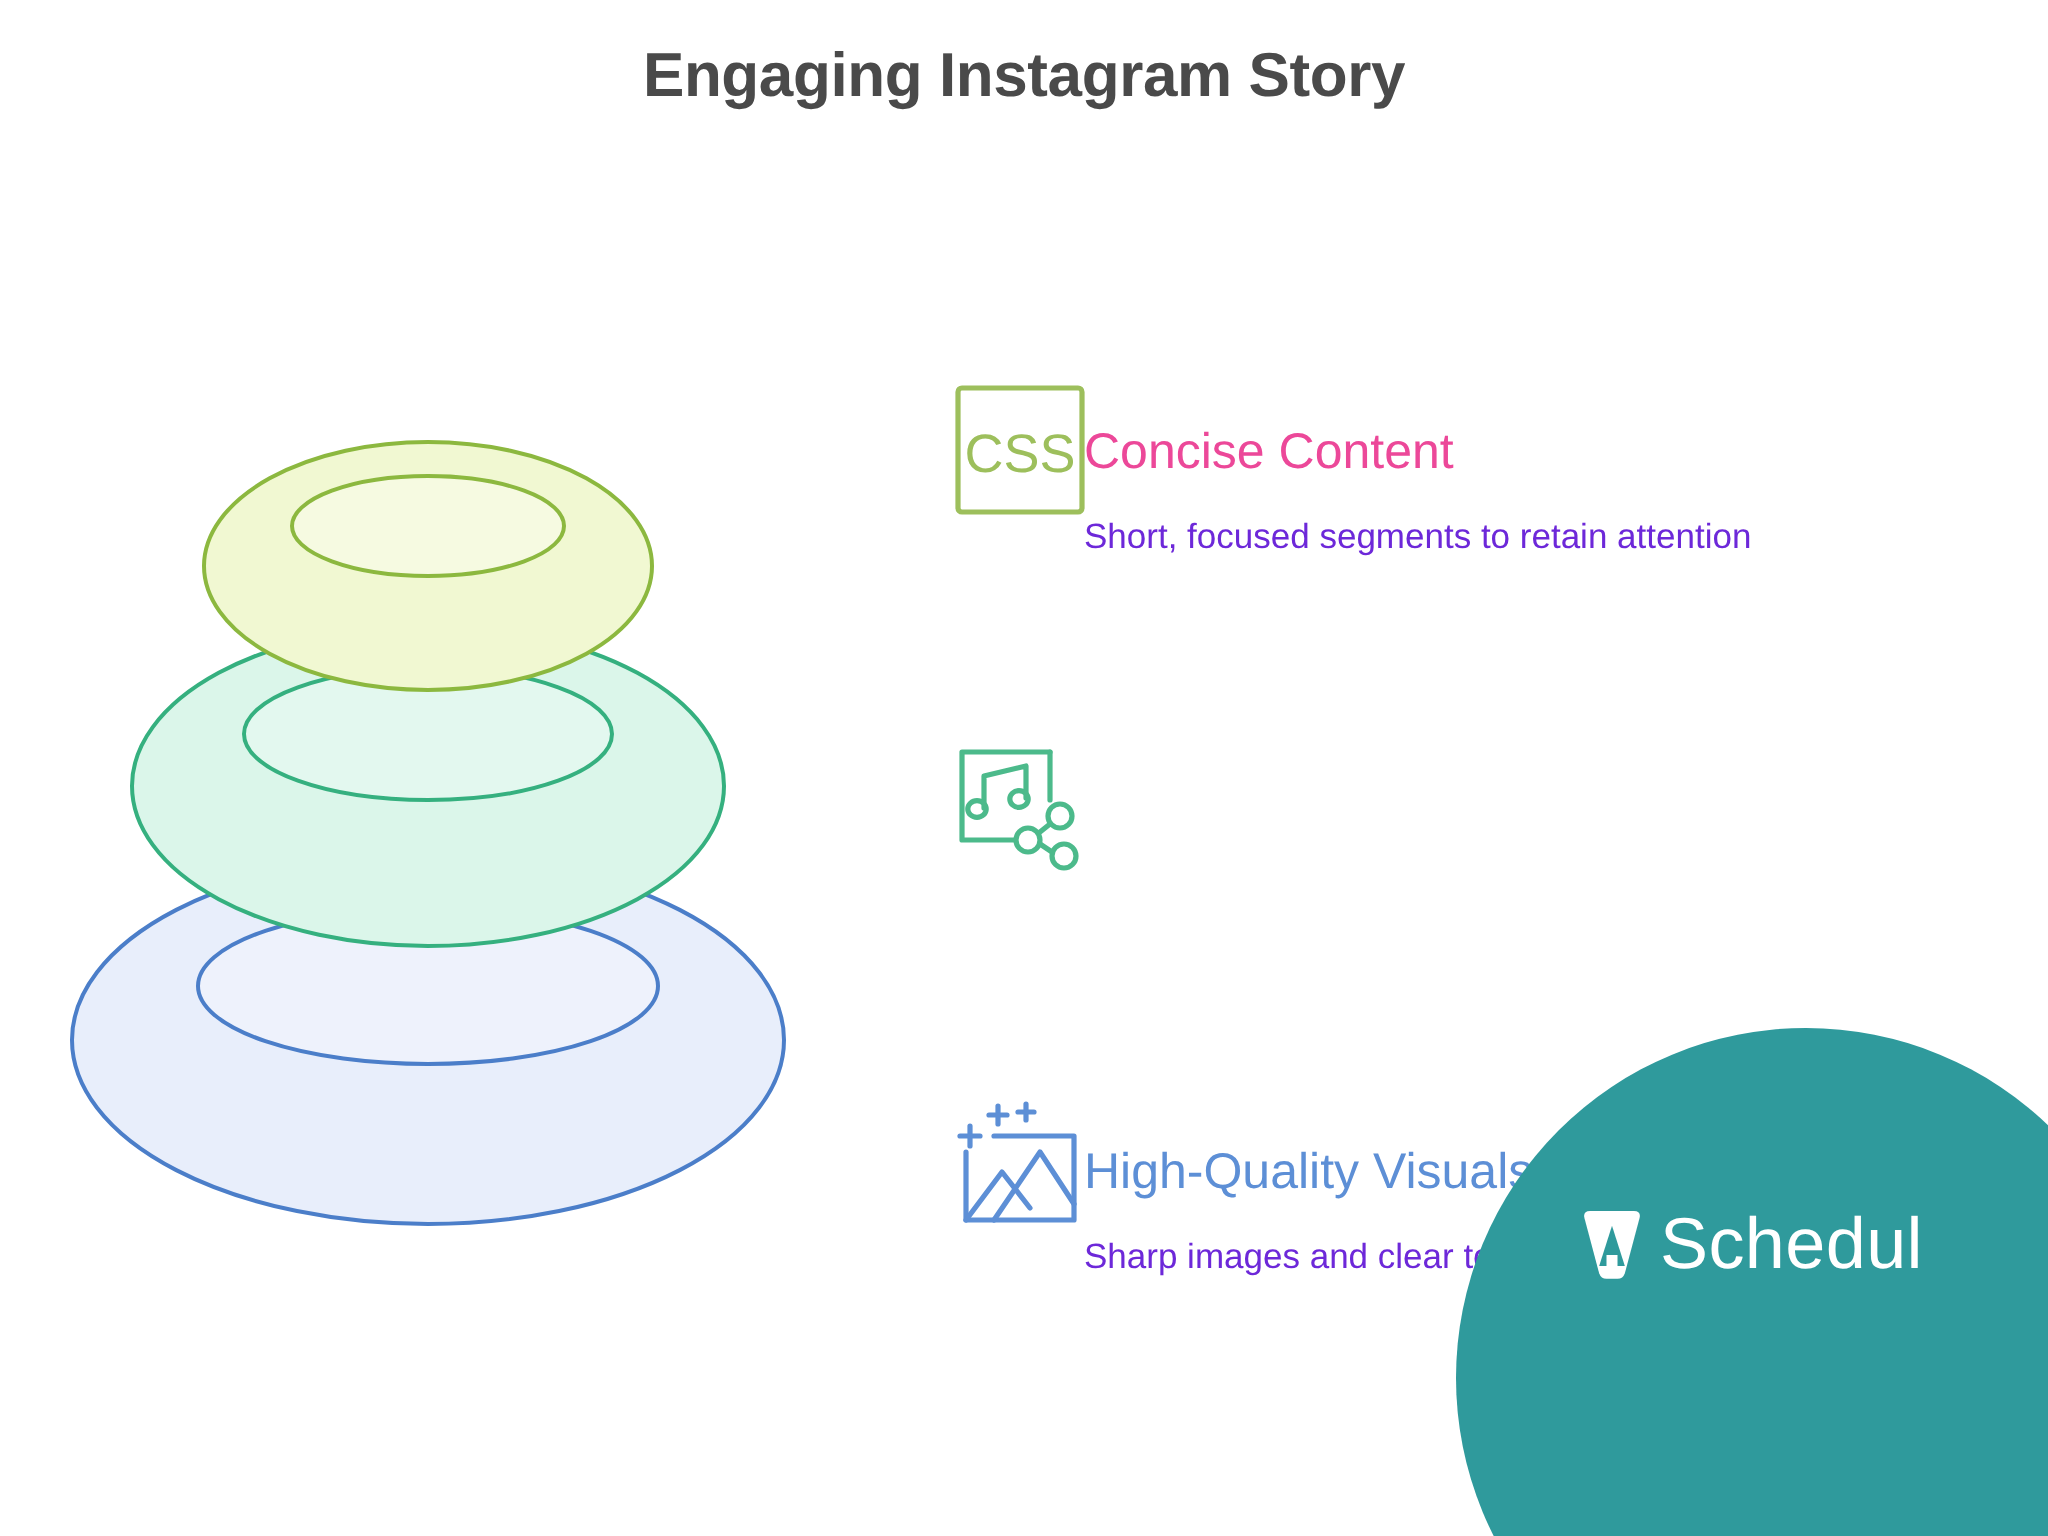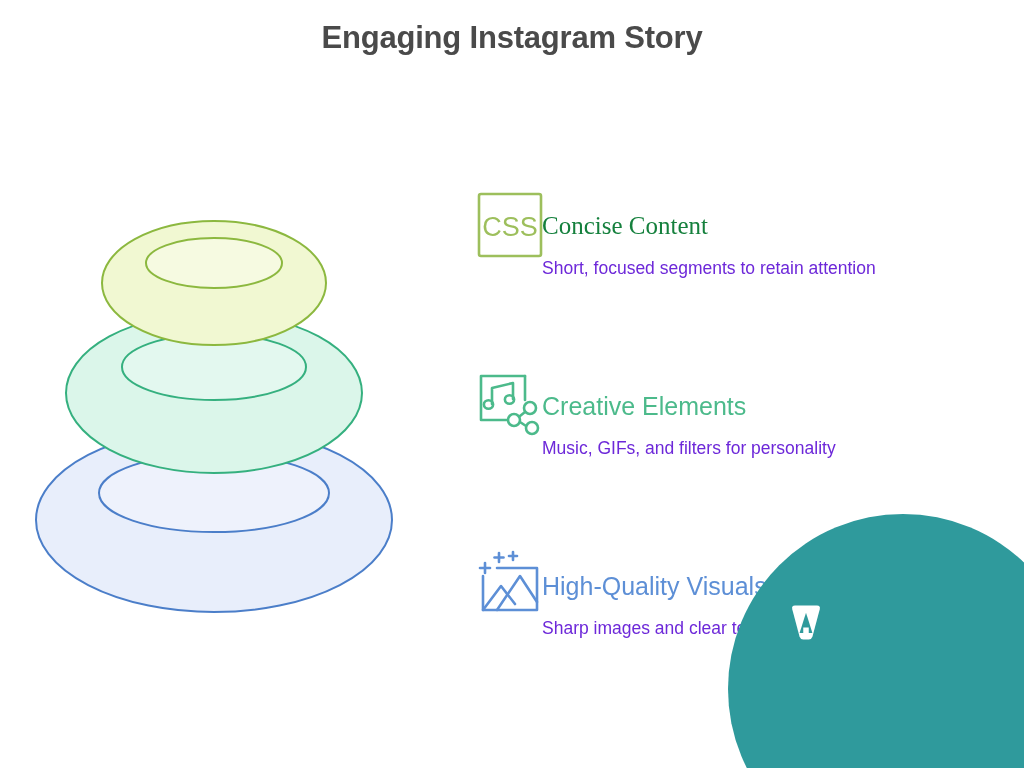--- a/index.html
+++ b/index.html
@@ -85,21 +85,21 @@
     margin: 0 0 16px 0;
     padding-top: 22px;
   }
   .feature-desc {
     font-size: 17.5px;
     color: #6d28d9;
     line-height: 1.3;
     margin: 0;
   }
 
-  .t-green-yellow { color: #15803d; font-family: Liberation Serif, serif; }
+  .t-green-yellow { color: #ec4899; }
   .t-green        { color: #4cba8b; }
   .t-blue         { color: #5d8fd6; }
 
   
   #brand-badge {
     position: absolute;
     right: -54px;
     bottom: -96px;
     width: 350px;
     height: 350px;
@@ -182,24 +182,20 @@
           <path d="M 17 34 L 17 18 L 38 13 L 38 29" fill="none" stroke="#4cba8b" stroke-width="2.6" stroke-linecap="round" stroke-linejoin="round"></path>
           <ellipse cx="13.5" cy="34.5" rx="4.6" ry="4.2" fill="none" stroke="#4cba8b" stroke-width="2.6"></ellipse>
           <ellipse cx="34.5" cy="29.5" rx="4.6" ry="4.2" fill="none" stroke="#4cba8b" stroke-width="2.6"></ellipse>
 
           <circle cx="55" cy="38" r="6" fill="#ffffff" stroke="#4cba8b" stroke-width="2.6"></circle>
           <circle cx="39" cy="50" r="6" fill="#ffffff" stroke="#4cba8b" stroke-width="2.6"></circle>
           <circle cx="57" cy="58" r="6" fill="#ffffff" stroke="#4cba8b" stroke-width="2.6"></circle>
           <line x1="45" y1="46" x2="50" y2="42" stroke="#4cba8b" stroke-width="2.6" stroke-linecap="round"></line>
           <line x1="45" y1="52" x2="51" y2="56" stroke="#4cba8b" stroke-width="2.6" stroke-linecap="round"></line>
         </svg>
-      </div>
-      <div class="feature-text">
-        <div class="feature-title t-green">Creative Elements</div>
-        <div class="feature-desc">Music, GIFs, and filters for personality</div>
       </div>
     </div>
 
     <div class="feature-row">
       <div class="feature-icon">
         <svg viewBox="0 0 70 70" xmlns="http://www.w3.org/2000/svg">
 
           <path d="M 22 18 L 62 18 L 62 60 L 8 60 L 8 26" fill="none" stroke="#5d8fd6" stroke-width="2.6" stroke-linecap="round" stroke-linejoin="round"></path>
 
           <path d="M 8 60 L 26 36 L 40 54" fill="none" stroke="#5d8fd6" stroke-width="2.6" stroke-linecap="round" stroke-linejoin="round"></path>
@@ -224,16 +220,17 @@
   </div>
 
   <div id="brand-badge">
     <div id="brand-inner">
       <svg id="brand-mark" viewBox="0 0 48 48" xmlns="http://www.w3.org/2000/svg">
         <path d="M 12 6 L 36 6 Q 40 6 39 10 L 31 40 Q 30 43 27 43 L 21 43
                  Q 18 43 17 40 L 9 10 Q 8 6 12 6 Z" fill="#ffffff"></path>
         <path d="M 24 14 L 31 36 L 17 36 Z" fill="#2f9a9c"></path>
         <rect x="21" y="30" width="6" height="6" fill="#ffffff"></rect>
       </svg>
+      <span id="brand-name">Schedul</span>
     </div>
   </div>
 
 </div>
 
 </body></html>

